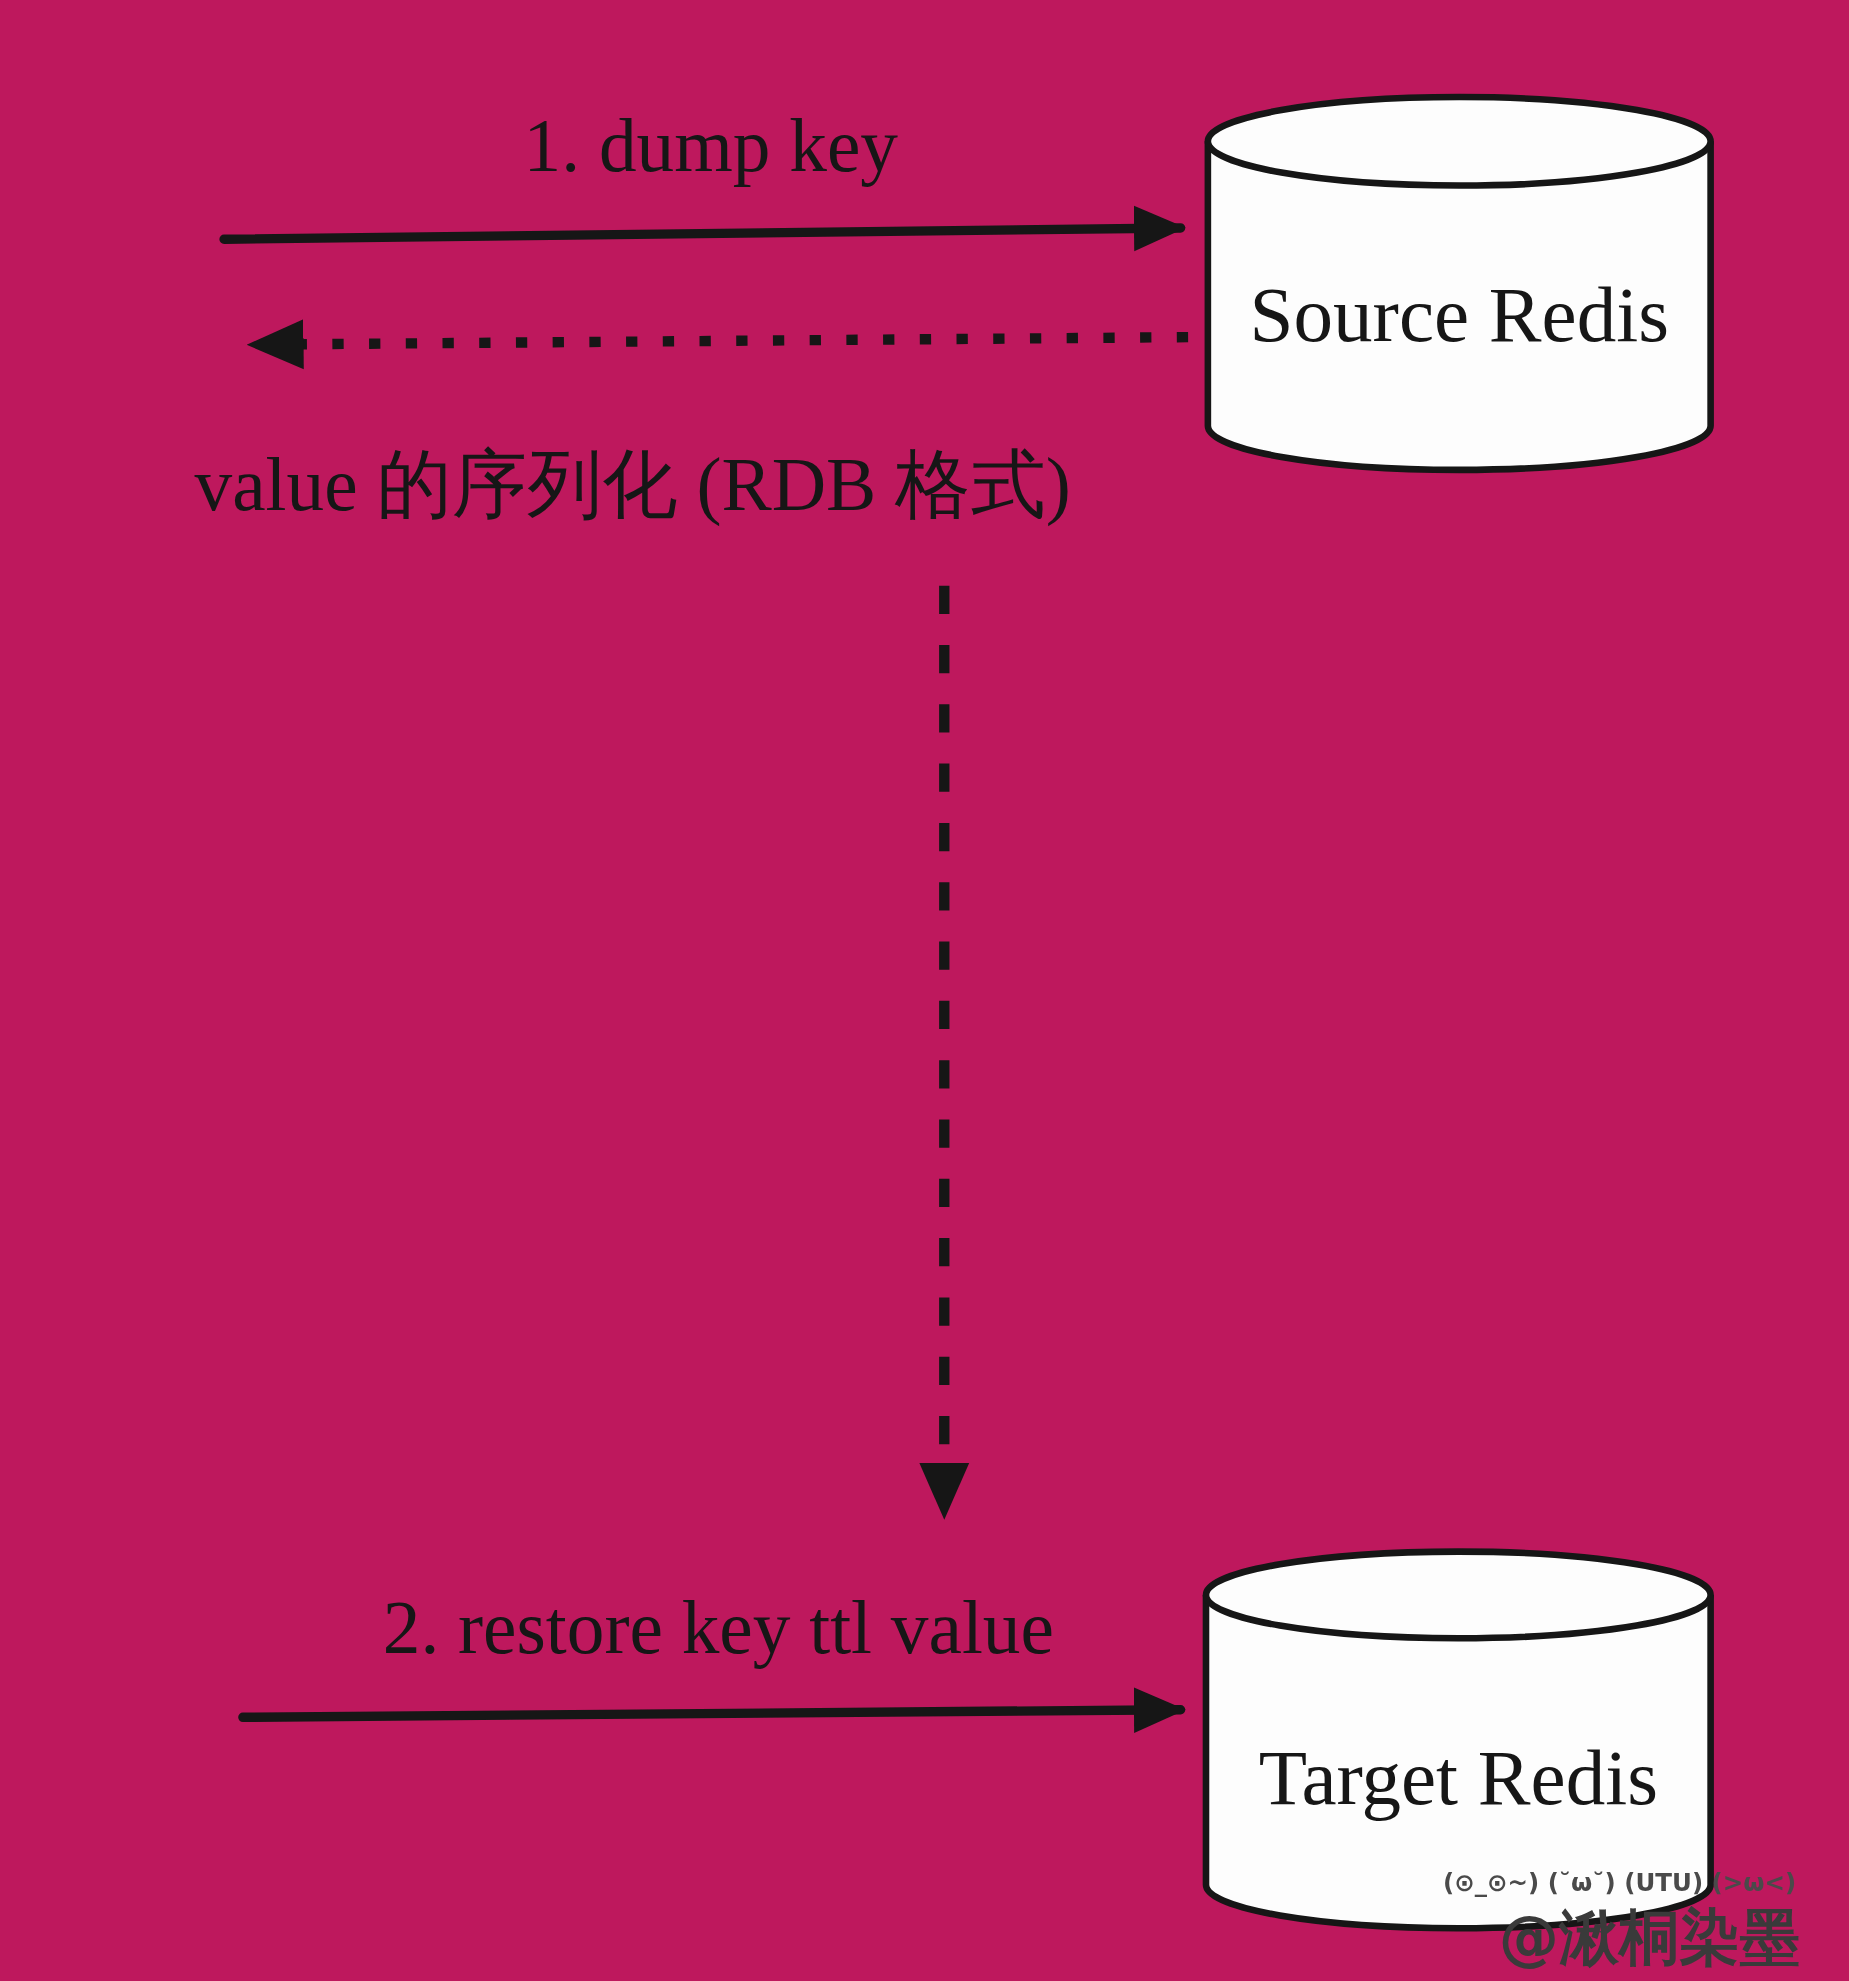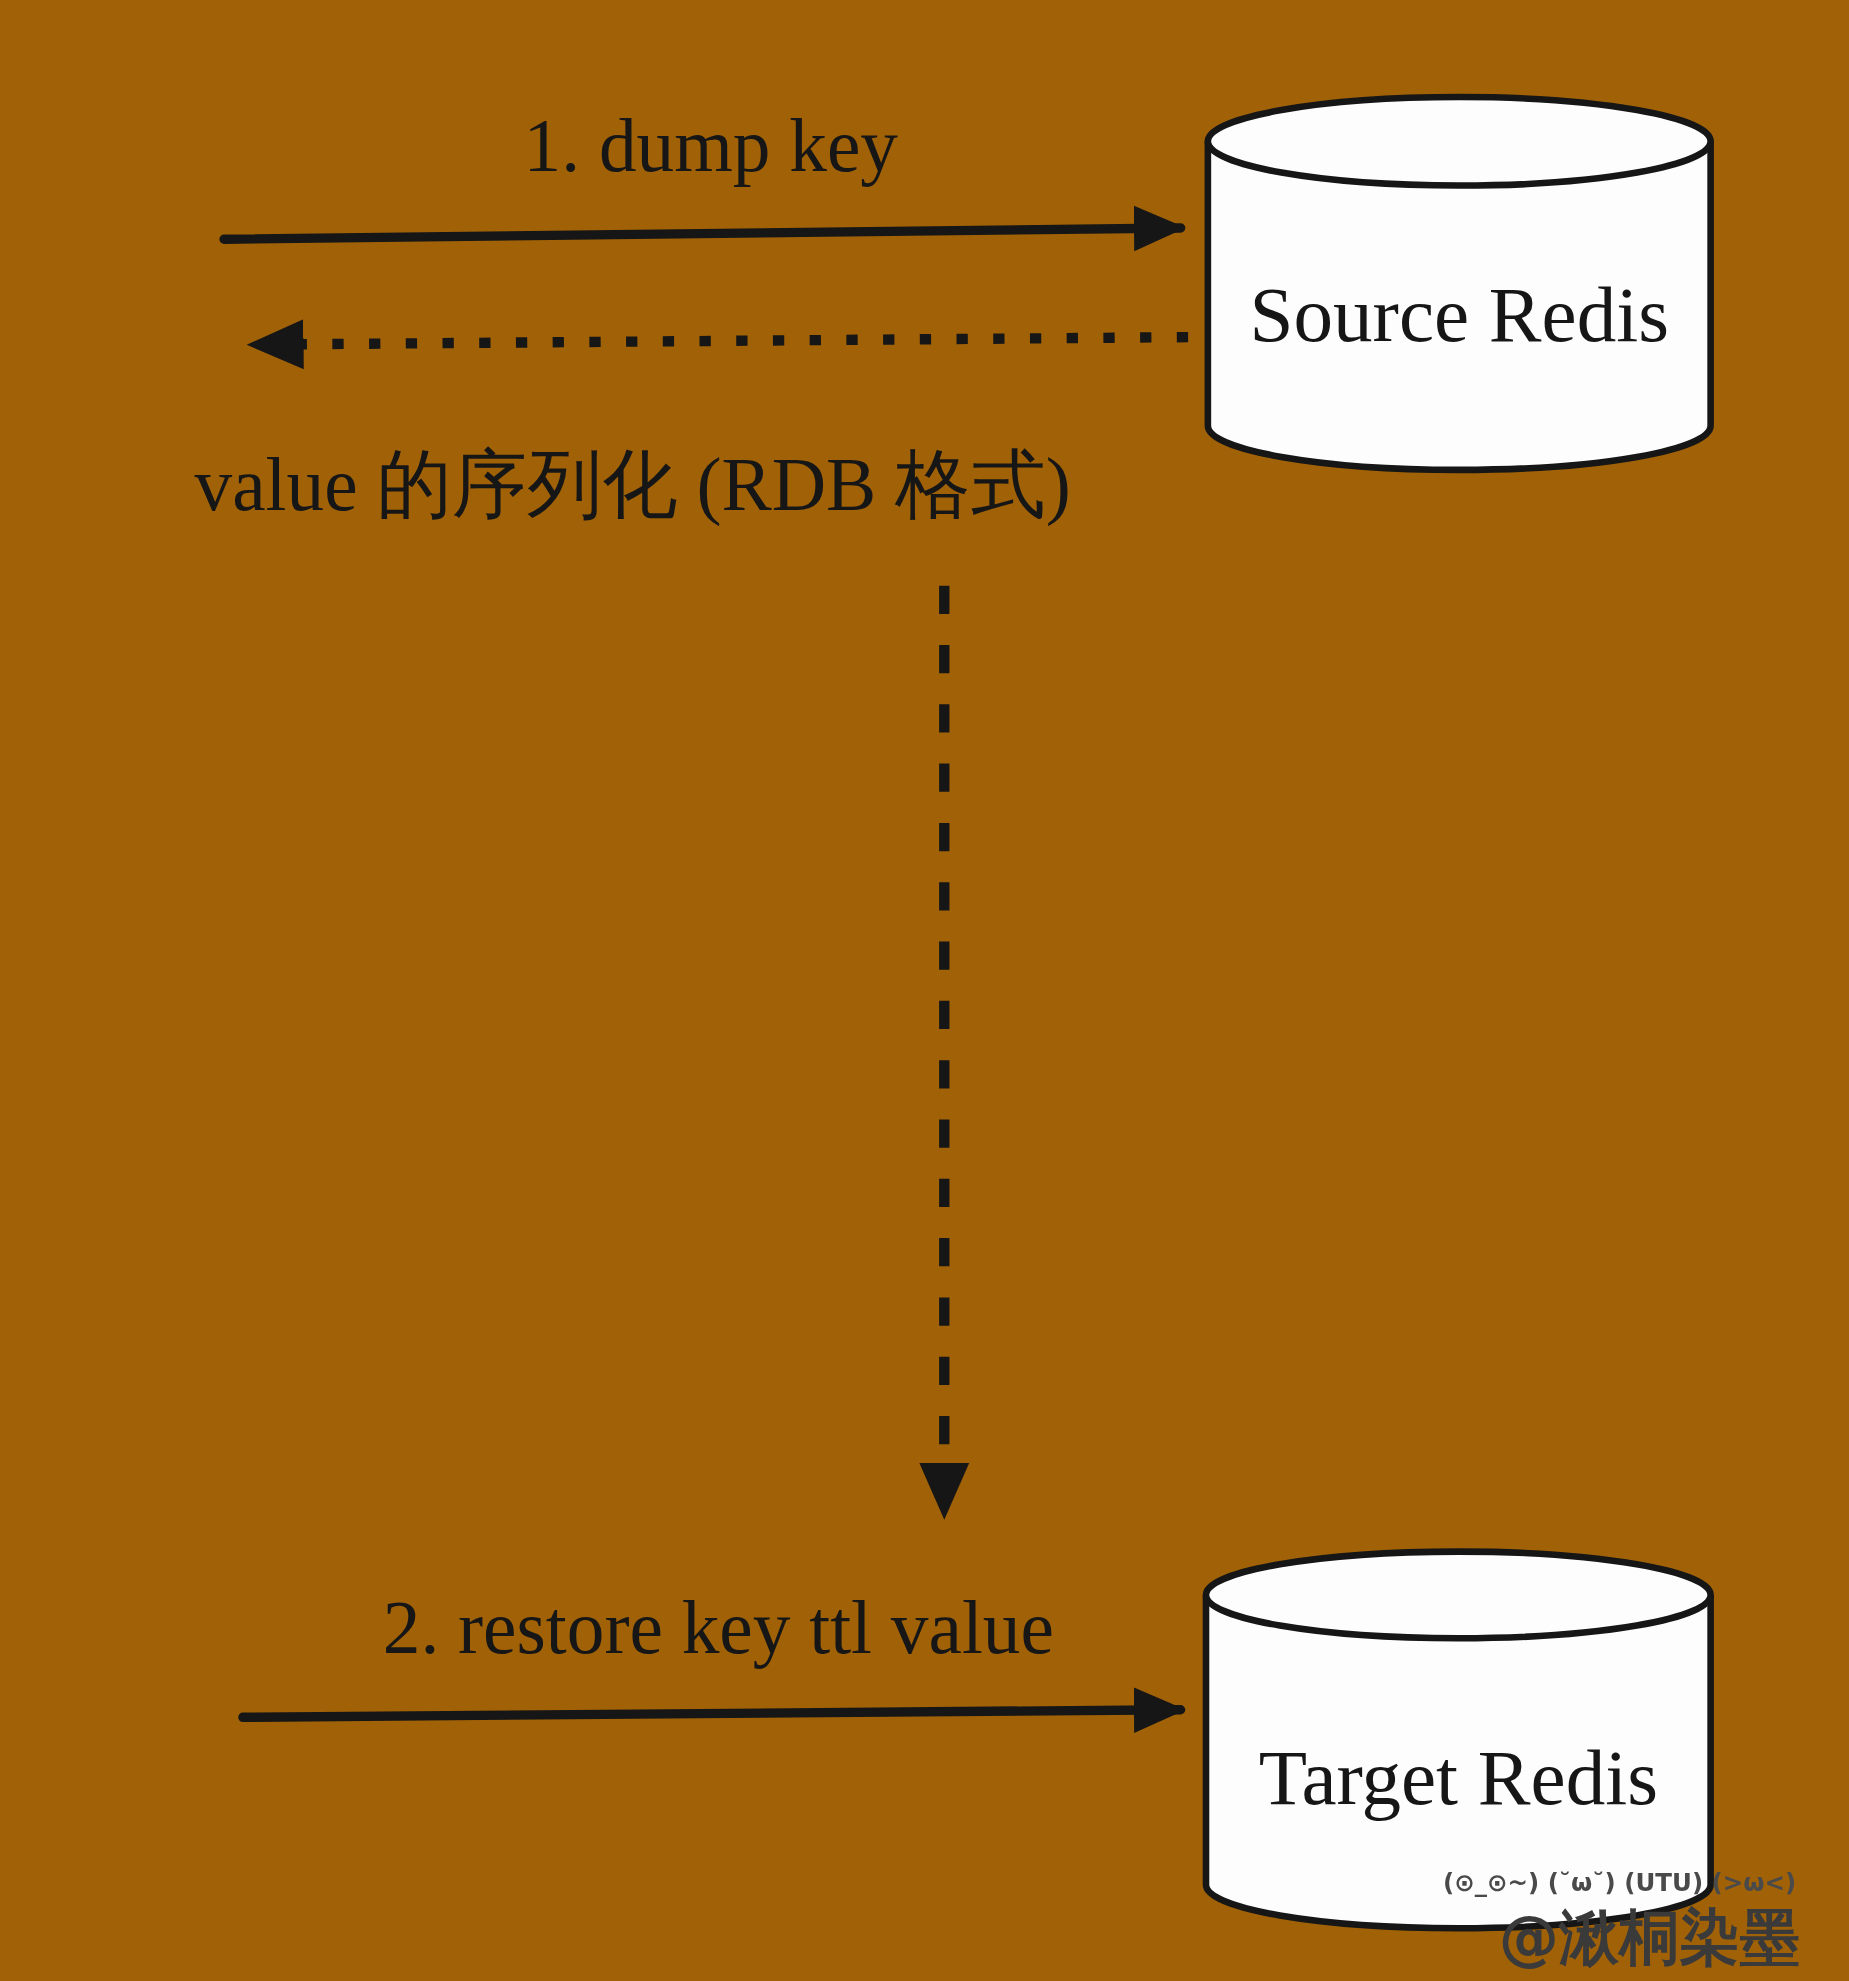--- a/index.html
+++ b/index.html
@@ -4,21 +4,21 @@
 <style>
   html, body {
     margin: 0;
     padding: 0;
     background: #ffffff;
   }
   .canvas {
     position: relative;
     width: 1849px;
     height: 1981px;
-    background: #a16207;
+    background: #be185d;
     overflow: hidden;
   }
   svg.diagram {
     position: absolute;
     left: 0;
     top: 0;
     display: block;
   }
   .solid {
     stroke: #161616;

